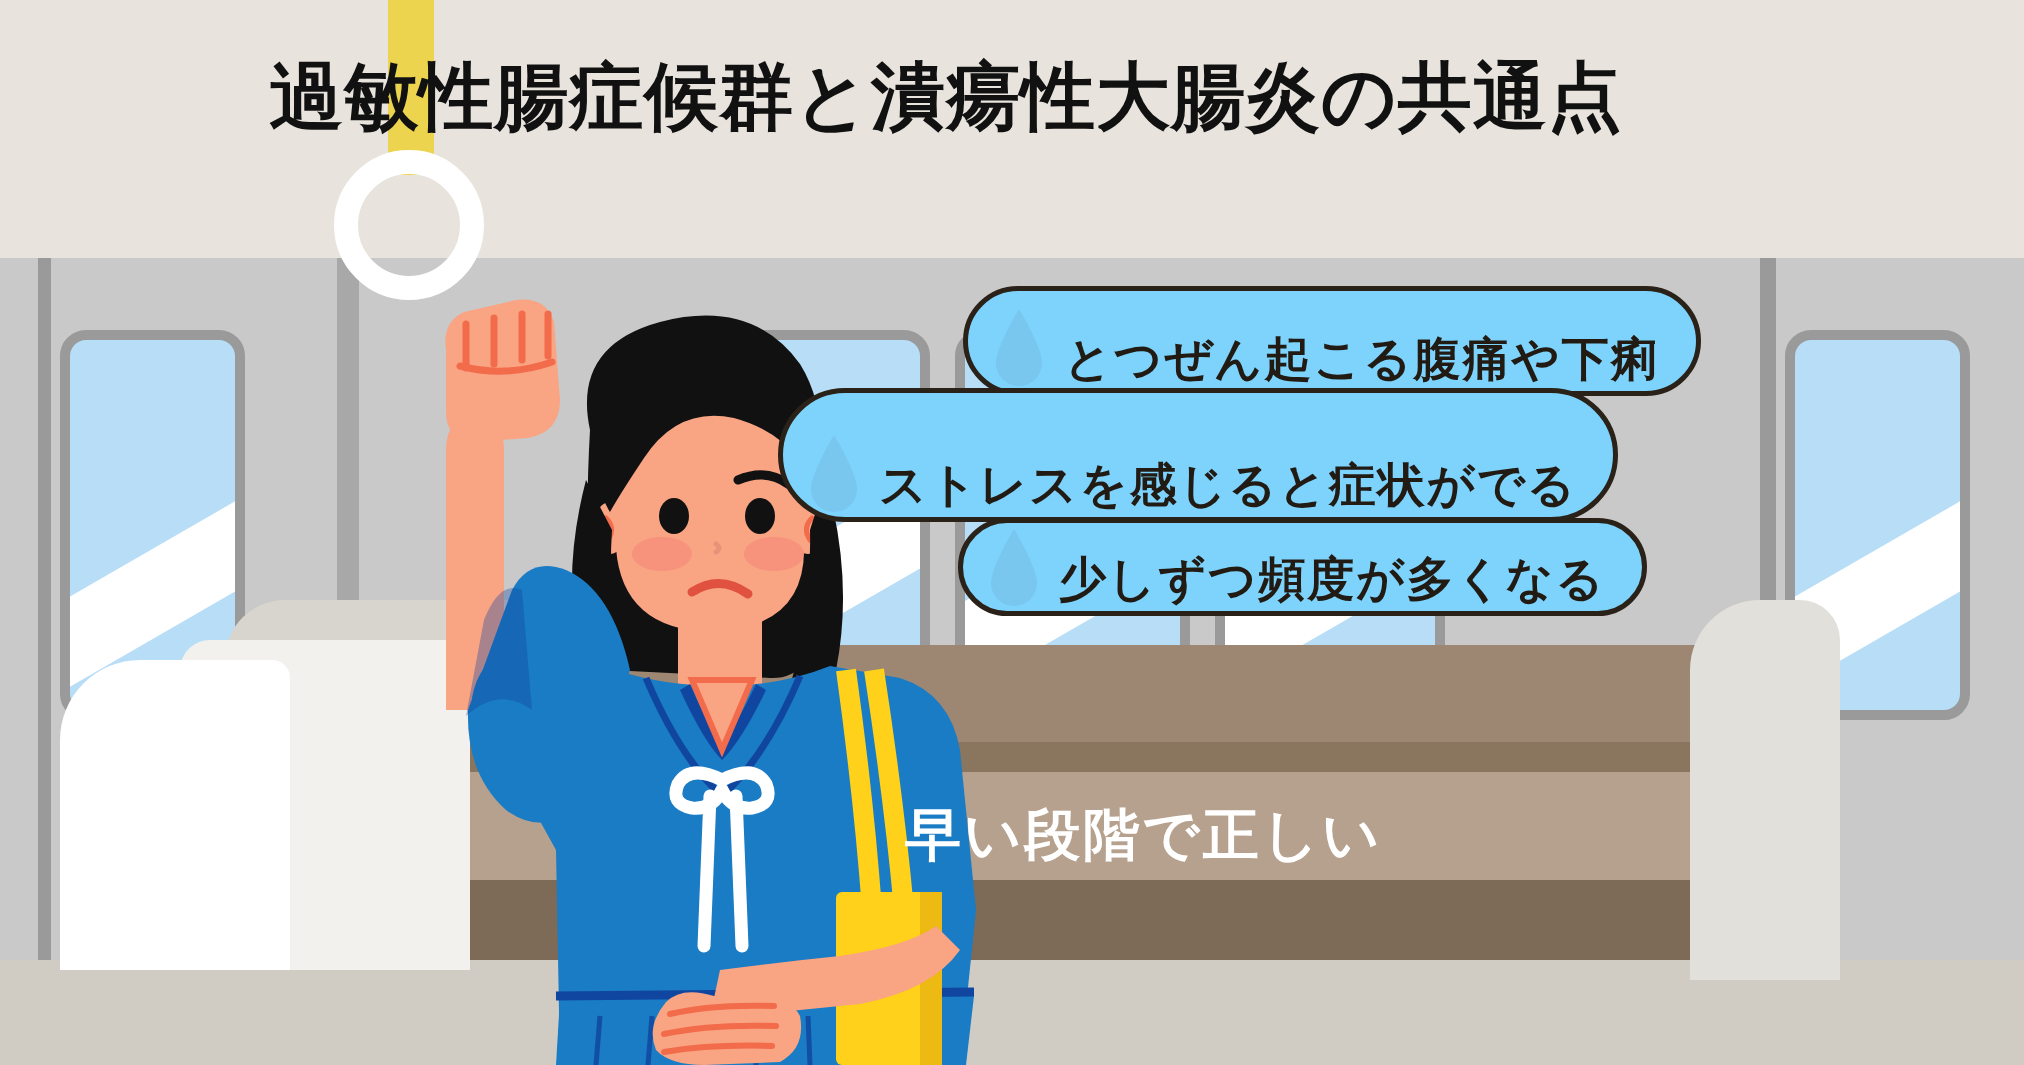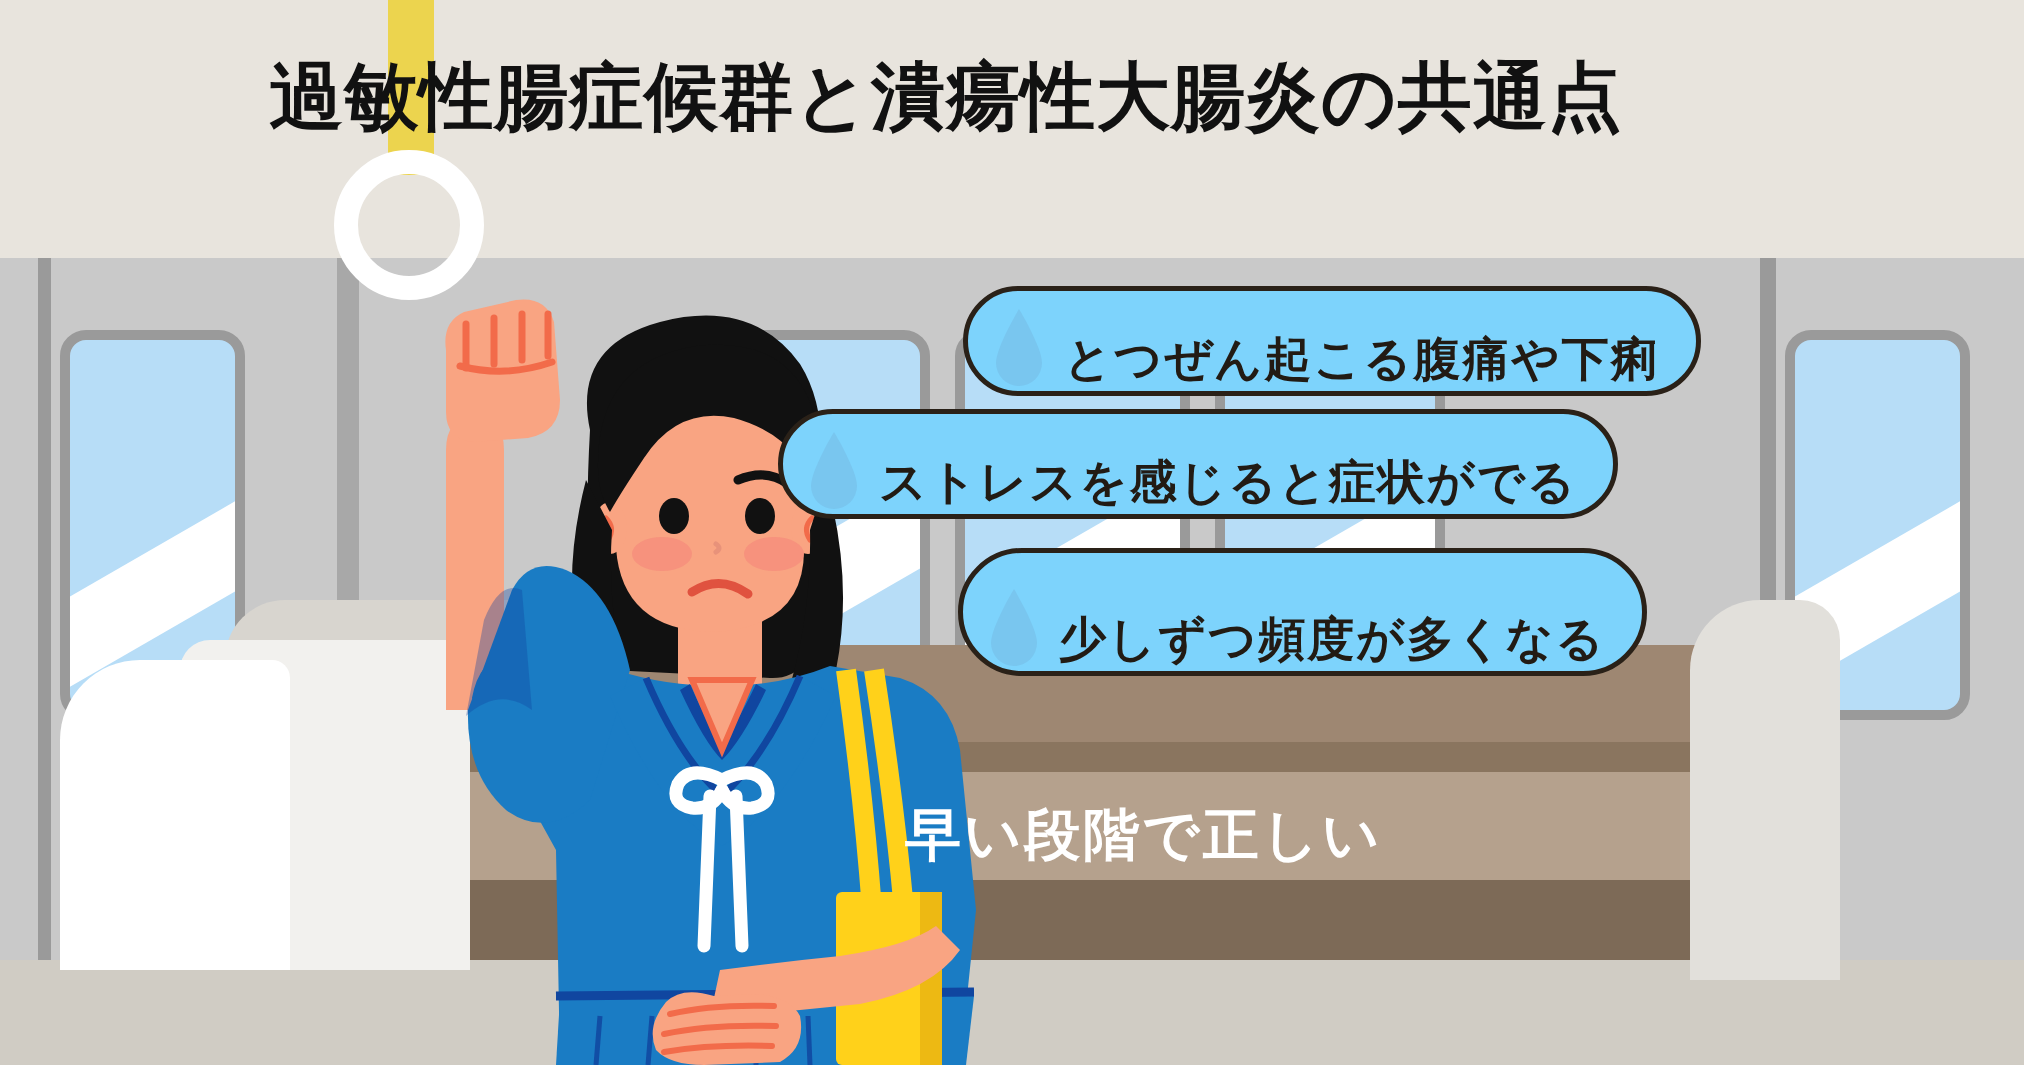--- a/index.html
+++ b/index.html
@@ -101,22 +101,22 @@
   
   .bubble{
     position:absolute;z-index:30;background:#7dd3fc;border:5px solid #2a2118;
     border-radius:70px;display:flex;align-items:flex-end;
     padding:0 36px 0 24px;box-sizing:border-box;
     font-size:47px;font-weight:700;color:#221b14;white-space:nowrap;
     letter-spacing:2px;
   }
   .bubble .drop{flex:0 0 auto;margin-right:18px;}
   .b1{left:963px;top:286px;height:110px;}
-  .b2{left:778px;top:409px;height:110px;}
-  .b3{left:958px;top:548px;height:128px;font-family:Liberation Mono, monospace;}
+  .b2{left:778px;top:388px;height:134px;}
+  .b3{left:958px;top:518px;height:98px;font-family:Liberation Mono, monospace;}
 
   
   .msg1{
     position:absolute;left:905px;top:798px;z-index:25;color:#ffffff;
     font-size:56px;font-weight:700;letter-spacing:3px;white-space:nowrap;text-align:center;
   }
   .msg2{
     position:absolute;left:880px;top:882px;z-index:25;color:#ffffff;
     font-size:86px;font-weight:700;letter-spacing:2px;white-space:nowrap;
   }

